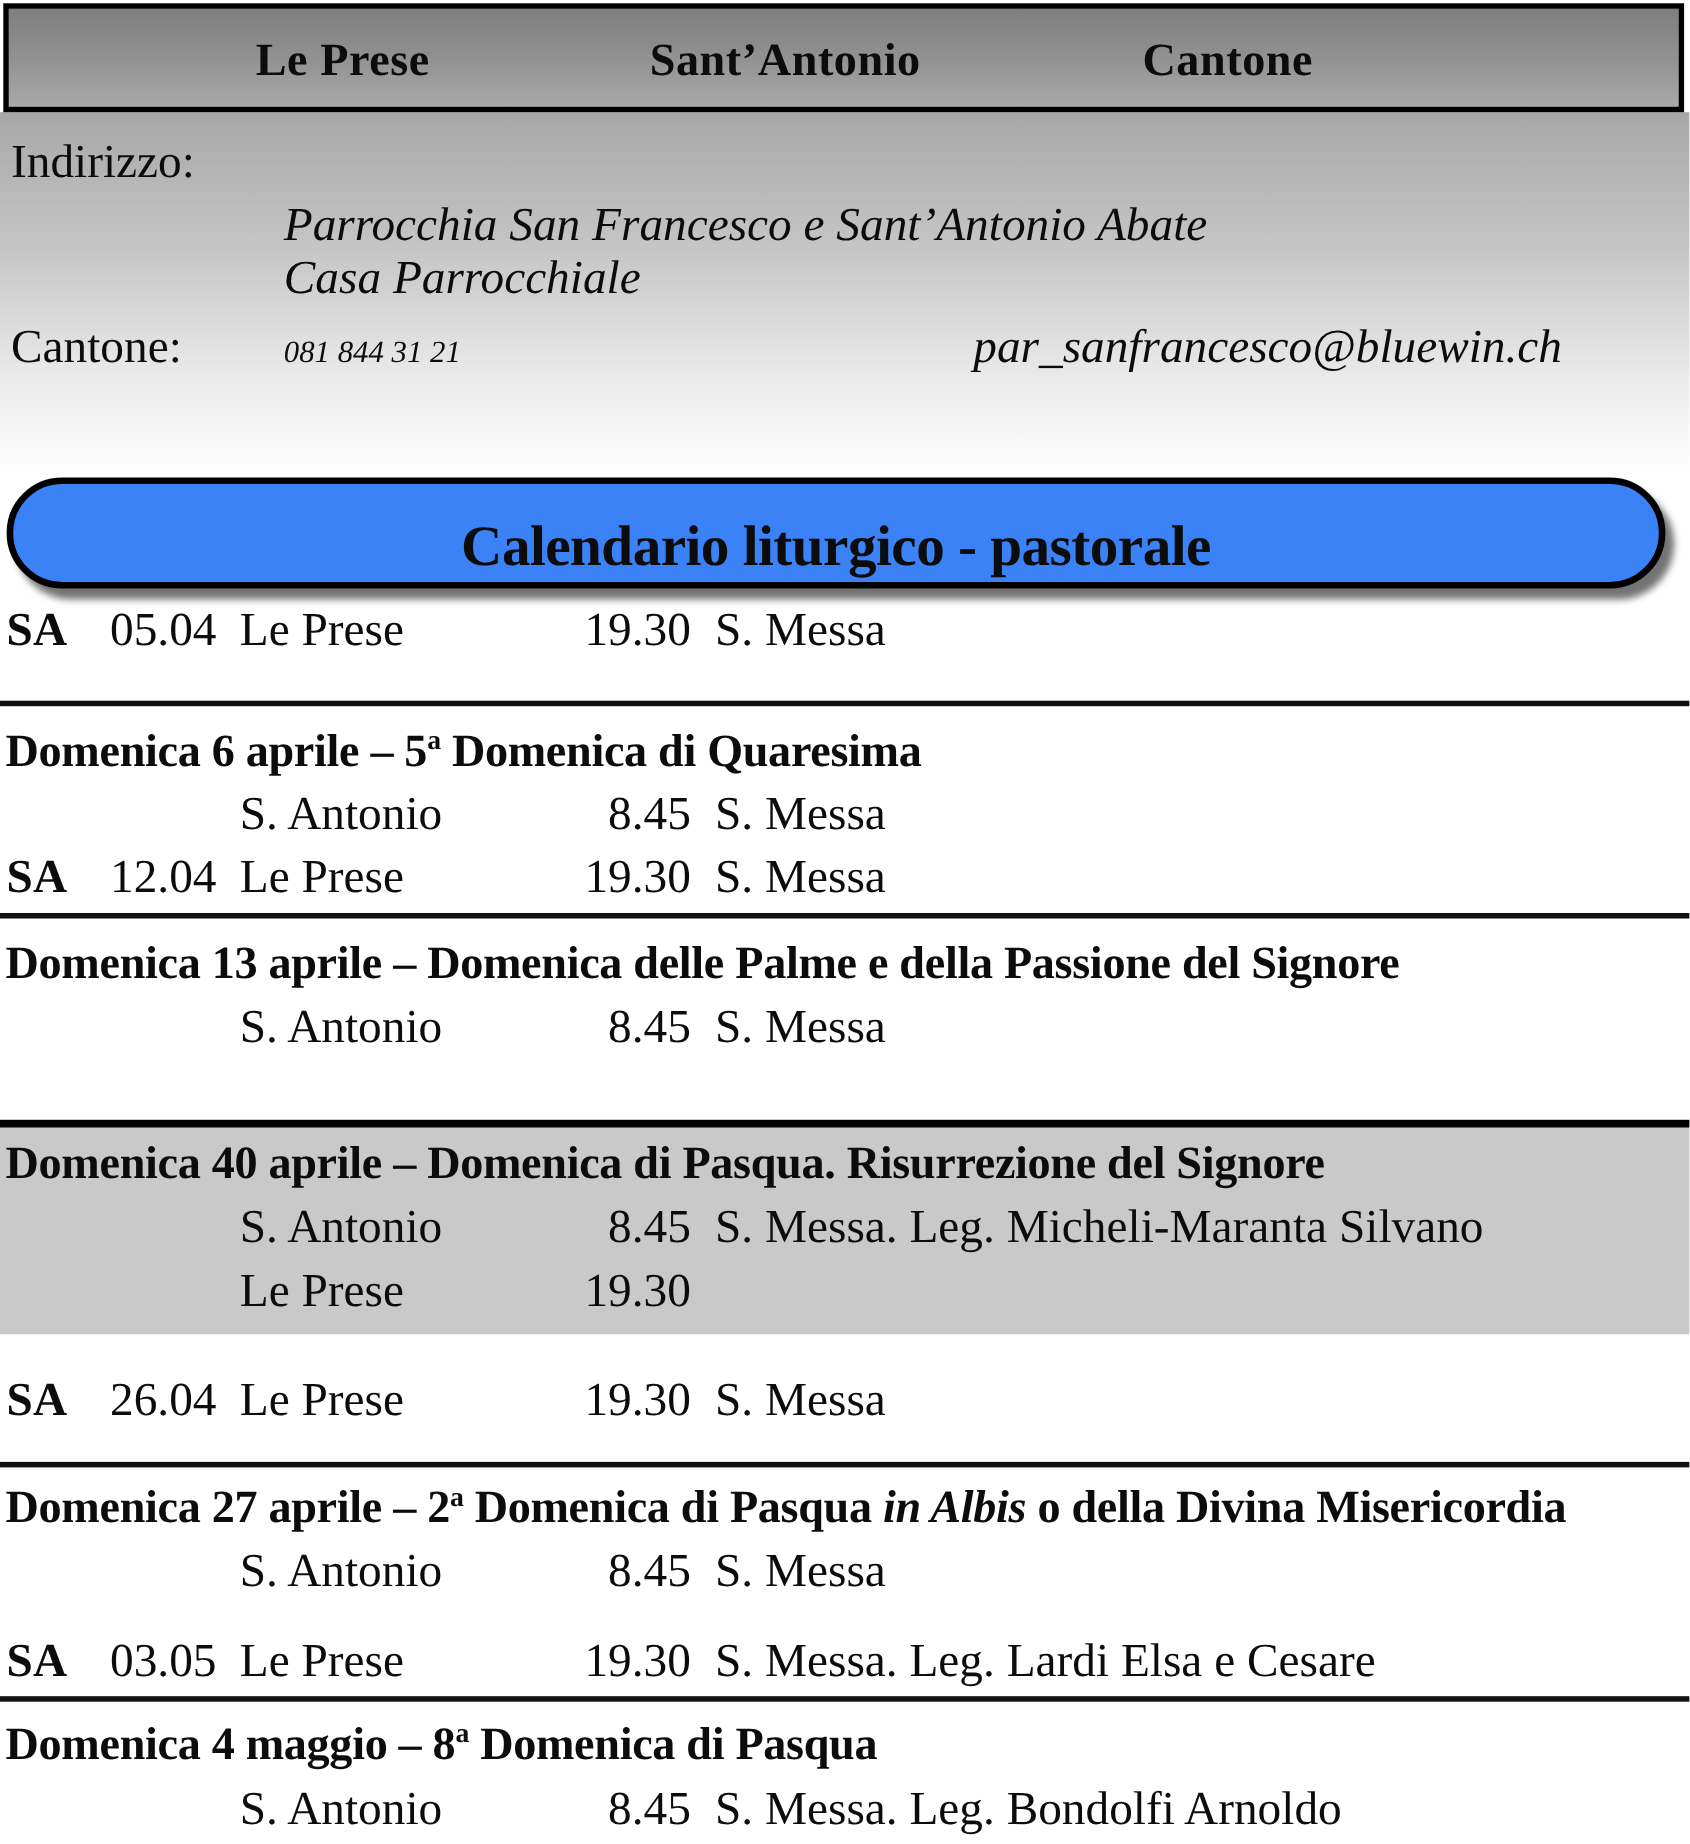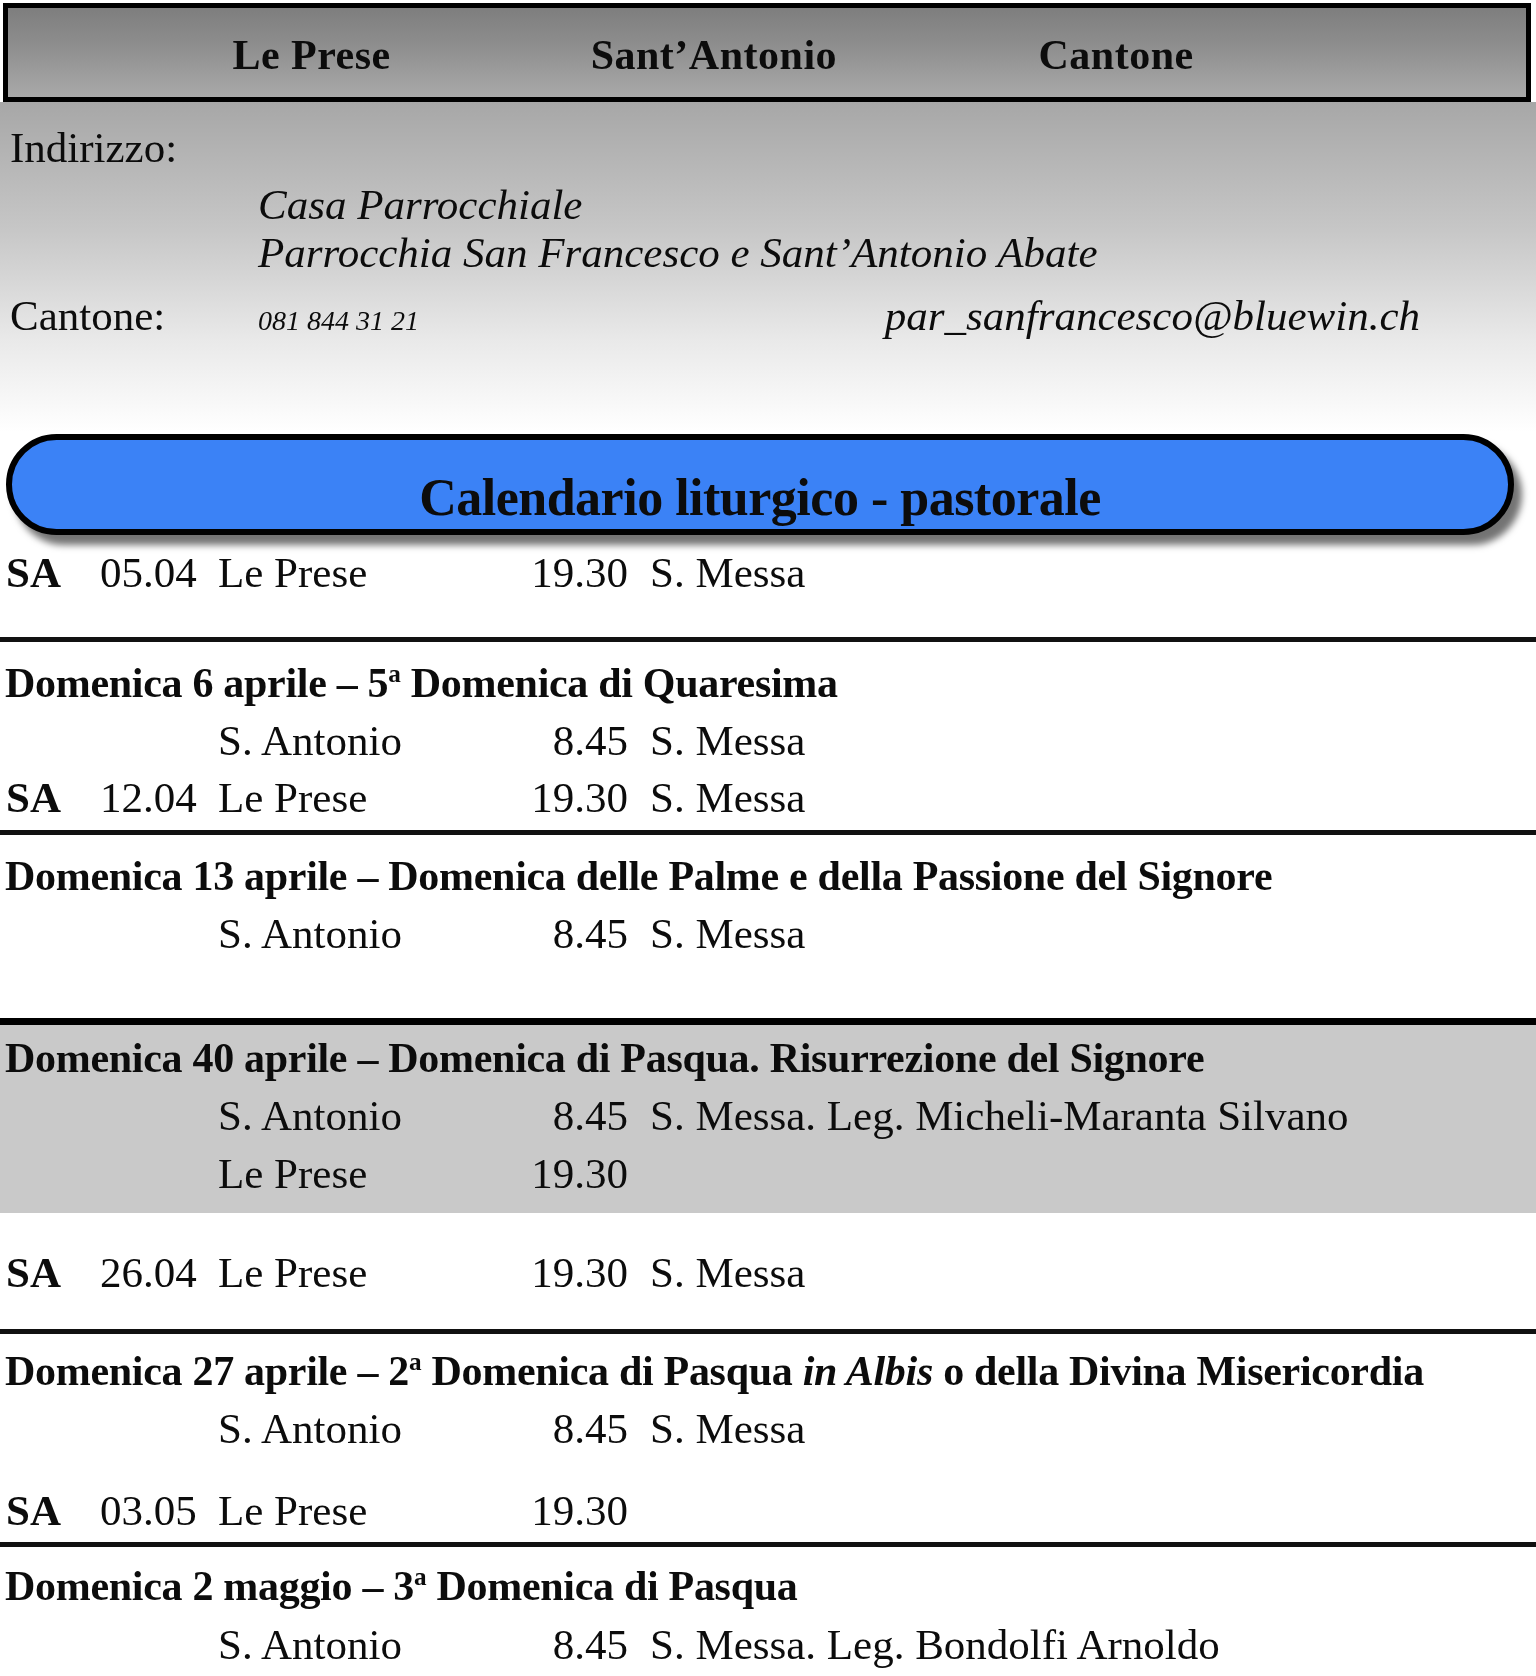--- a/index.html
+++ b/index.html
@@ -140,22 +140,22 @@
 
 <div class="header-bar">
     <span class="header-tab" style="left: 20%;">Le Prese</span>
     <span class="header-tab" style="left: 46.5%;">Sant’Antonio</span>
     <span class="header-tab" style="left: 73%;">Cantone</span>
   </div>
 
 <div class="contact">
   <div class="contact-label">Indirizzo:</div>
   <div class="address-lines">
+      <div>Parrocchia San Francesco e Sant’Antonio Abate</div>
       <div>Casa Parrocchiale</div>
-      <div>Parrocchia San Francesco e Sant’Antonio Abate</div>
     </div>
   <div class="phone-row">
     <span class="contact-label">Cantone:</span>
     <span class="phone-value">081 844 31 21</span>
     <span class="email-value">par_sanfrancesco@bluewin.ch</span>
   </div>
 </div>
 
 <div class="banner">
   <span class="banner-title">Calendario liturgico - pastorale</span>
@@ -235,25 +235,26 @@
         <span class="cell-time">8.45</span>
         <span class="cell-desc">S. Messa</span>
       </div>
     </section>
     <section class="cal-section">
       <div class="mass-row">
         <span class="cell-day">SA</span>
         <span class="cell-date">03.05</span>
         <span class="cell-place">Le Prese</span>
         <span class="cell-time">19.30</span>
-      </div>
-    </section>
-    <section class="cal-section">
-      <div class="divider"></div>
-      <div class="cal-heading"><span>Domenica 2 maggio – 3</span><sup>a</sup><span> Domenica di Pasqua</span></div>
+        <span class="cell-desc">S. Messa. Leg. Lardi Elsa e Cesare</span>
+      </div>
+    </section>
+    <section class="cal-section">
+      <div class="divider"></div>
+      <div class="cal-heading"><span>Domenica 4 maggio – 8</span><sup>a</sup><span> Domenica di Pasqua</span></div>
       <div class="mass-row">
         <span class="cell-day"></span>
         <span class="cell-date"></span>
         <span class="cell-place">S. Antonio</span>
         <span class="cell-time">8.45</span>
         <span class="cell-desc">S. Messa. Leg. Bondolfi Arnoldo</span>
       </div>
     </section>
   </div>
 

